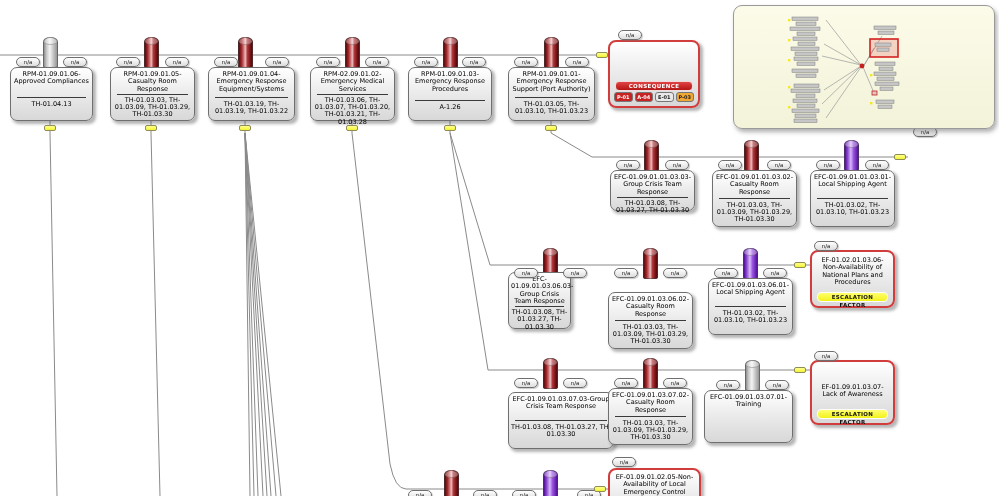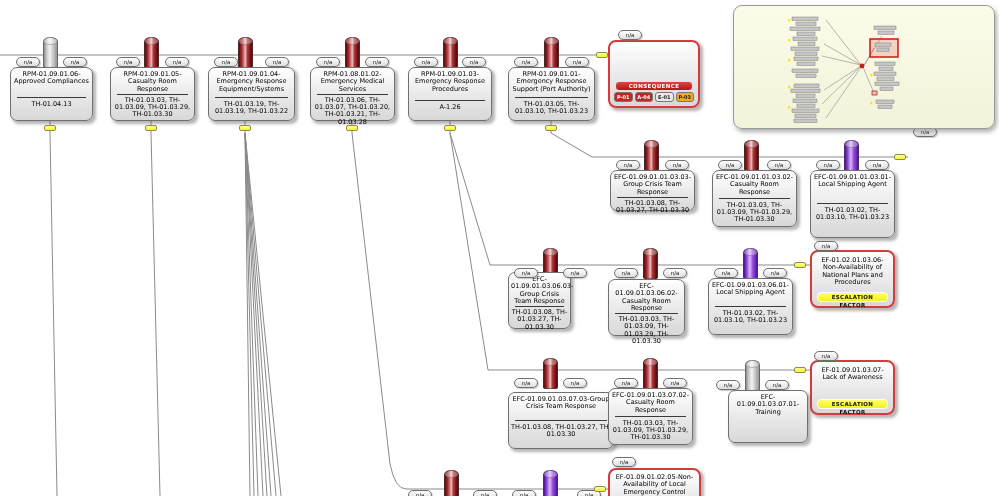--- a/index.html
+++ b/index.html
@@ -98,21 +98,21 @@
     <div class="nt">RPM-01.09.01.05-Casualty Room Response</div>
     <div class="ndiv"></div>
     <div class="nr">TH-01.03.03, TH-01.03.09, TH-01.03.29, TH-01.03.30</div>
   </div>
   <div class="node" style="left:208px;top:67px;width:87px;height:54px">
     <div class="nt">RPM-01.09.01.04-Emergency Response Equipment/Systems</div>
     <div class="ndiv"></div>
     <div class="nr">TH-01.03.19, TH-01.03.19, TH-01.03.22</div>
   </div>
   <div class="node" style="left:310px;top:67px;width:85px;height:54px">
-    <div class="nt">RPM-01.08.01.02-Emergency Medical Services</div>
+    <div class="nt">RPM-02.09.01.02-Emergency Medical Services</div>
     <div class="ndiv"></div>
     <div class="nr">TH-01.03.06, TH-01.03.07, TH-01.03.20, TH-01.03.21, TH-01.03.28</div>
   </div>
   <div class="node" style="left:408px;top:67px;width:84px;height:54px">
     <div class="nt">RPM-01.09.01.03-Emergency Response Procedures</div>
     <div class="ndiv"></div>
     <div class="nr">A-1.26</div>
   </div>
   <div class="node" style="left:508px;top:67px;width:87px;height:54px">
     <div class="nt">RPM-01.09.01.01-Emergency Response Support (Port Authority)</div>
@@ -159,21 +159,21 @@
   <div class="node" style="left:610px;top:170px;width:85px;height:41px">
     <div class="nt">EFC-01.09.01.01.03.03-Group Crisis Team Response</div>
     <div class="ndiv"></div>
     <div class="nr">TH-01.03.08, TH-01.03.27, TH-01.03.30</div>
   </div>
   <div class="node" style="left:712px;top:170px;width:85px;height:57px">
     <div class="nt">EFC-01.09.01.01.03.02-Casualty Room Response</div>
     <div class="ndiv"></div>
     <div class="nr">TH-01.03.03, TH-01.03.09, TH-01.03.29, TH-01.03.30</div>
   </div>
-  <div class="node" style="left:810px;top:170px;width:85px;height:68px">
+  <div class="node" style="left:810px;top:170px;width:85px;height:57px">
     <div class="nt">EFC-01.09.01.01.03.01-Local Shipping Agent</div>
     <div class="ndiv"></div>
     <div class="nr">TH-01.03.02, TH-01.03.10, TH-01.03.23</div>
   </div>
 
   <div class="na" style="left:616px;top:160px">n/a</div>
   <div class="na" style="left:665px;top:160px">n/a</div>
   <div class="na" style="left:718px;top:160px">n/a</div>
   <div class="na" style="left:767px;top:160px">n/a</div>
   <div class="na" style="left:816px;top:160px">n/a</div>
@@ -184,21 +184,21 @@
 
   <div class="cyl red" style="left:543px;top:248px"></div>
   <div class="cyl red" style="left:643px;top:248px"></div>
   <div class="cyl purple" style="left:743px;top:248px"></div>
 
   <div class="node" style="left:508px;top:272px;width:63px;height:57px">
     <div class="nt">EFC-01.09.01.03.06.03-Group Crisis Team Response</div>
     <div class="ndiv"></div>
     <div class="nr">TH-01.03.08, TH-01.03.27, TH-01.03.30</div>
   </div>
-  <div class="node" style="left:608px;top:279px;width:77px;height:57px">
+  <div class="node" style="left:608px;top:292px;width:85px;height:57px">
     <div class="nt">EFC-01.09.01.03.06.02-Casualty Room Response</div>
     <div class="ndiv"></div>
     <div class="nr">TH-01.03.03, TH-01.03.09, TH-01.03.29, TH-01.03.30</div>
   </div>
   <div class="node" style="left:708px;top:278px;width:85px;height:57px">
     <div class="nt">EFC-01.09.01.03.06.01-Local Shipping Agent</div>
     <div class="ndiv"></div>
     <div class="nr">TH-01.03.02, TH-01.03.10, TH-01.03.23</div>
   </div>
 
@@ -223,35 +223,35 @@
   <div class="node" style="left:508px;top:392px;width:106px;height:57px">
     <div class="nt">EFC-01.09.01.03.07.03-Group Crisis Team Response</div>
     <div class="ndiv"></div>
     <div class="nr">TH-01.03.08, TH-01.03.27, TH-01.03.30</div>
   </div>
   <div class="node" style="left:608px;top:388px;width:85px;height:57px">
     <div class="nt">EFC-01.09.01.03.07.02-Casualty Room Response</div>
     <div class="ndiv"></div>
     <div class="nr">TH-01.03.03, TH-01.03.09, TH-01.03.29, TH-01.03.30</div>
   </div>
-  <div class="node" style="left:728px;top:390px;width:80px;height:53px">
+  <div class="node" style="left:704px;top:390px;width:89px;height:53px">
     <div class="nt">EFC-01.09.01.03.07.01-Training</div>
 
   </div>
 
   <div class="na" style="left:514px;top:378px">n/a</div>
   <div class="na" style="left:563px;top:378px">n/a</div>
   <div class="na" style="left:614px;top:378px">n/a</div>
   <div class="na" style="left:663px;top:378px">n/a</div>
   <div class="na" style="left:716px;top:380px">n/a</div>
   <div class="na" style="left:765px;top:380px">n/a</div>
 
   <div class="mk" style="left:794px;top:367px"></div>
   <div class="na" style="left:814px;top:351px">n/a</div>
-  <div class="node redbox" style="left:810px;top:360px;width:85px;height:55px;padding-top:5px">
+  <div class="node redbox" style="left:810px;top:360px;width:85px;height:65px;padding-top:22px">
     <div class="nt">EF-01.09.01.03.07-Lack of Awareness</div>
     <div class="efban">ESCALATION FACTOR</div>
   </div>
 
   <div class="cyl red" style="left:444px;top:470px"></div>
   <div class="cyl purple" style="left:543px;top:470px"></div>
   <div class="na" style="left:408px;top:490px">n/a</div>
   <div class="na" style="left:473px;top:490px">n/a</div>
   <div class="na" style="left:512px;top:490px">n/a</div>
   <div class="na" style="left:577px;top:490px">n/a</div>

